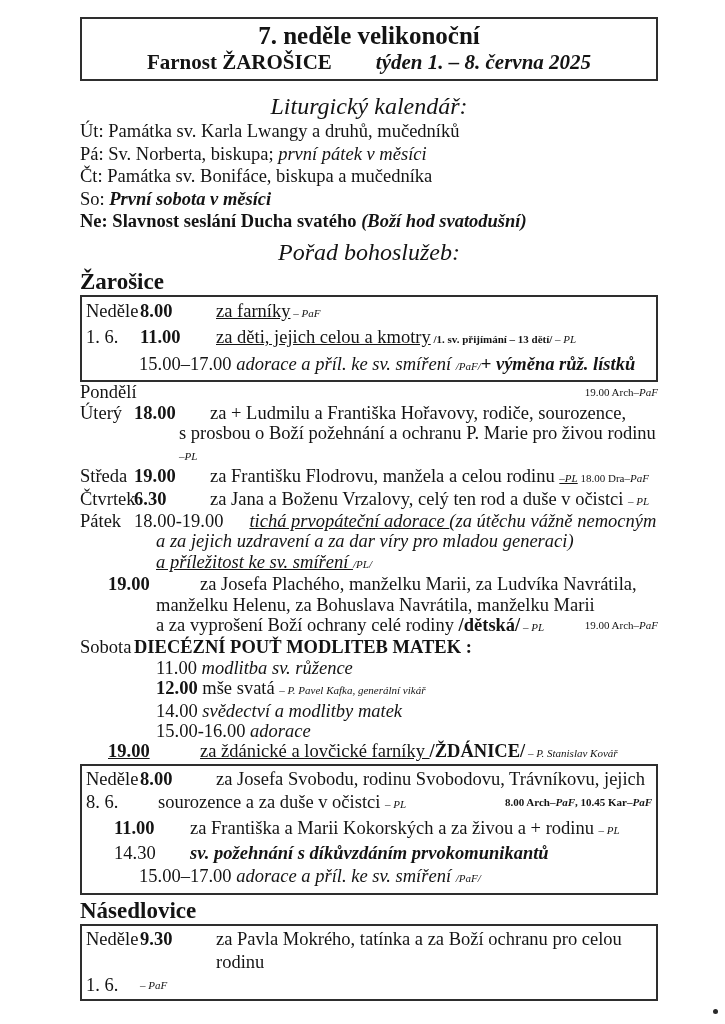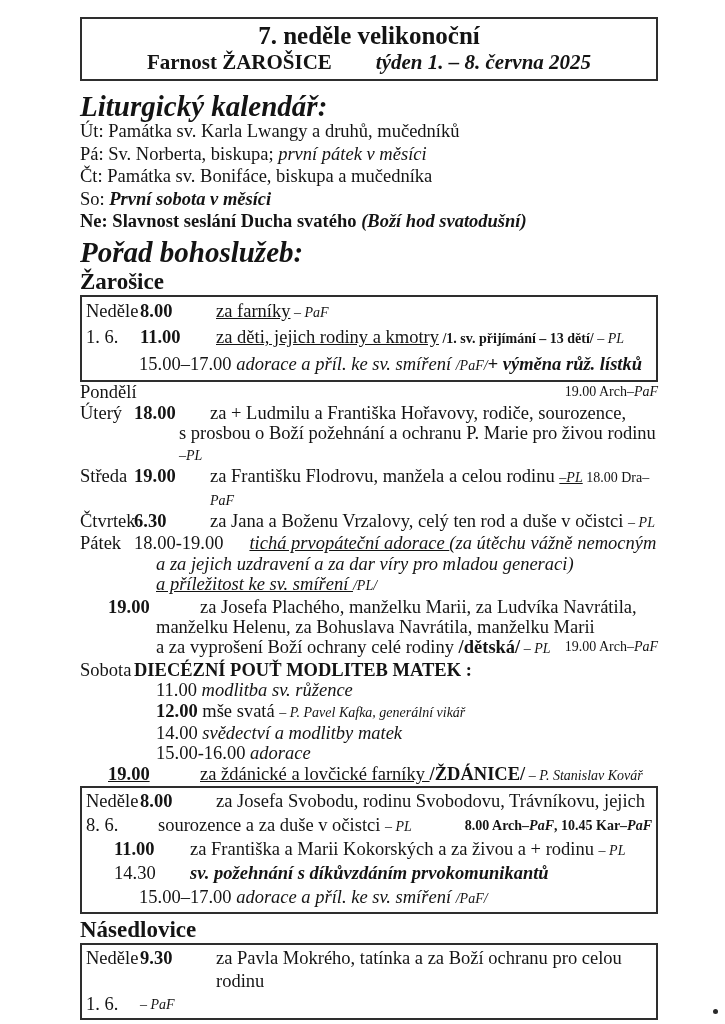--- a/index.html
+++ b/index.html
@@ -9,21 +9,21 @@
     font-family:"Liberation Serif","DejaVu Serif",serif;
     font-size:18.5px;
   }
   .content{padding:17px 67px 0 80px;}
   
   .hbox{border:2px solid #2e2e2e;text-align:center;padding:3px 16px 4px;}
   .h1{font-size:25px;font-weight:bold;line-height:28px;}
   .h2{font-size:21px;font-weight:bold;line-height:25px;display:flex;justify-content:center;gap:44px;}
   .h2 .wk{font-style:italic;}
   
-  .sect-title{font-weight:bold;font-style:italic;font-size:29px;line-height:27px;}
+  .sect-title{text-align:center;font-weight:normal;font-style:italic;font-size:24px;line-height:27px;}
   .cal-title{margin-top:12px;}
   .mass-title{margin-top:6px;}
   .cal-lines{line-height:22.6px;}
   .city{font-weight:bold;font-size:23px;line-height:27px;margin-top:2px;}
   .city2{}
   
   .row{display:flex;align-items:flex-start;}
   .day{flex:0 0 54px;min-width:54px;white-space:nowrap;}
   .day-sm{flex:0 0 28px;min-width:28px;}
   .time{flex:0 0 auto;min-width:76px;white-space:nowrap;}
@@ -39,21 +39,21 @@
   
   .ind-a{padding-left:99px;}
   .ind-b{padding-left:76px;}
   .ind-c{padding-left:53px;}
   .ind-d{padding-left:18px;}
   
   .b{font-weight:bold;}
   .i{font-style:italic;}
   .bi{font-weight:bold;font-style:italic;}
   .u{text-decoration:underline;}
-  .sm{font-size:14px;}
+  .sm{font-size:11px;}
   .gap-r{padding-right:26px;}
   
   .page-dot{position:absolute;left:713px;top:1009px;width:5px;height:5px;border-radius:50%;background:#2a2a2a;}
 </style>
 </head>
 <body>
 
 <div class="content">
 
   <div class="hbox">
@@ -79,21 +79,21 @@
 
   <div class="box">
     <div class="row">
       <span class="day">Neděle</span>
       <span class="time b">8.00</span>
       <span class="desc"><span class="u">za farníky</span><span class="sm i"> – PaF</span></span>
     </div>
     <div class="row">
       <span class="day">1. 6.</span>
       <span class="time b">11.00</span>
-      <span class="desc"><span class="u">za děti, jejich rodiny a kmotry</span><span class="sm b"> /1. sv. přijímání – 13 dětí/</span><span class="sm i"> – PL</span></span>
+      <span class="desc"><span class="u">za děti, jejich celou a kmotry</span><span class="sm b"> /1. sv. přijímání – 13 dětí/</span><span class="sm i"> – PL</span></span>
     </div>
     <div class="row">
       <span class="desc ind-c"><span>15.00–17.00 </span><span class="i">adorace a příl. ke sv. smíření </span><span class="sm i">/PaF/</span><span class="bi">+ výměna růž. lístků</span></span>
     </div>
   </div>
 
   <div class="week">
     <div class="row">
       <span class="day">Pondělí</span>
       <span class="rt sm"><span>19.00 Arch–</span><span class="i">PaF</span></span>

